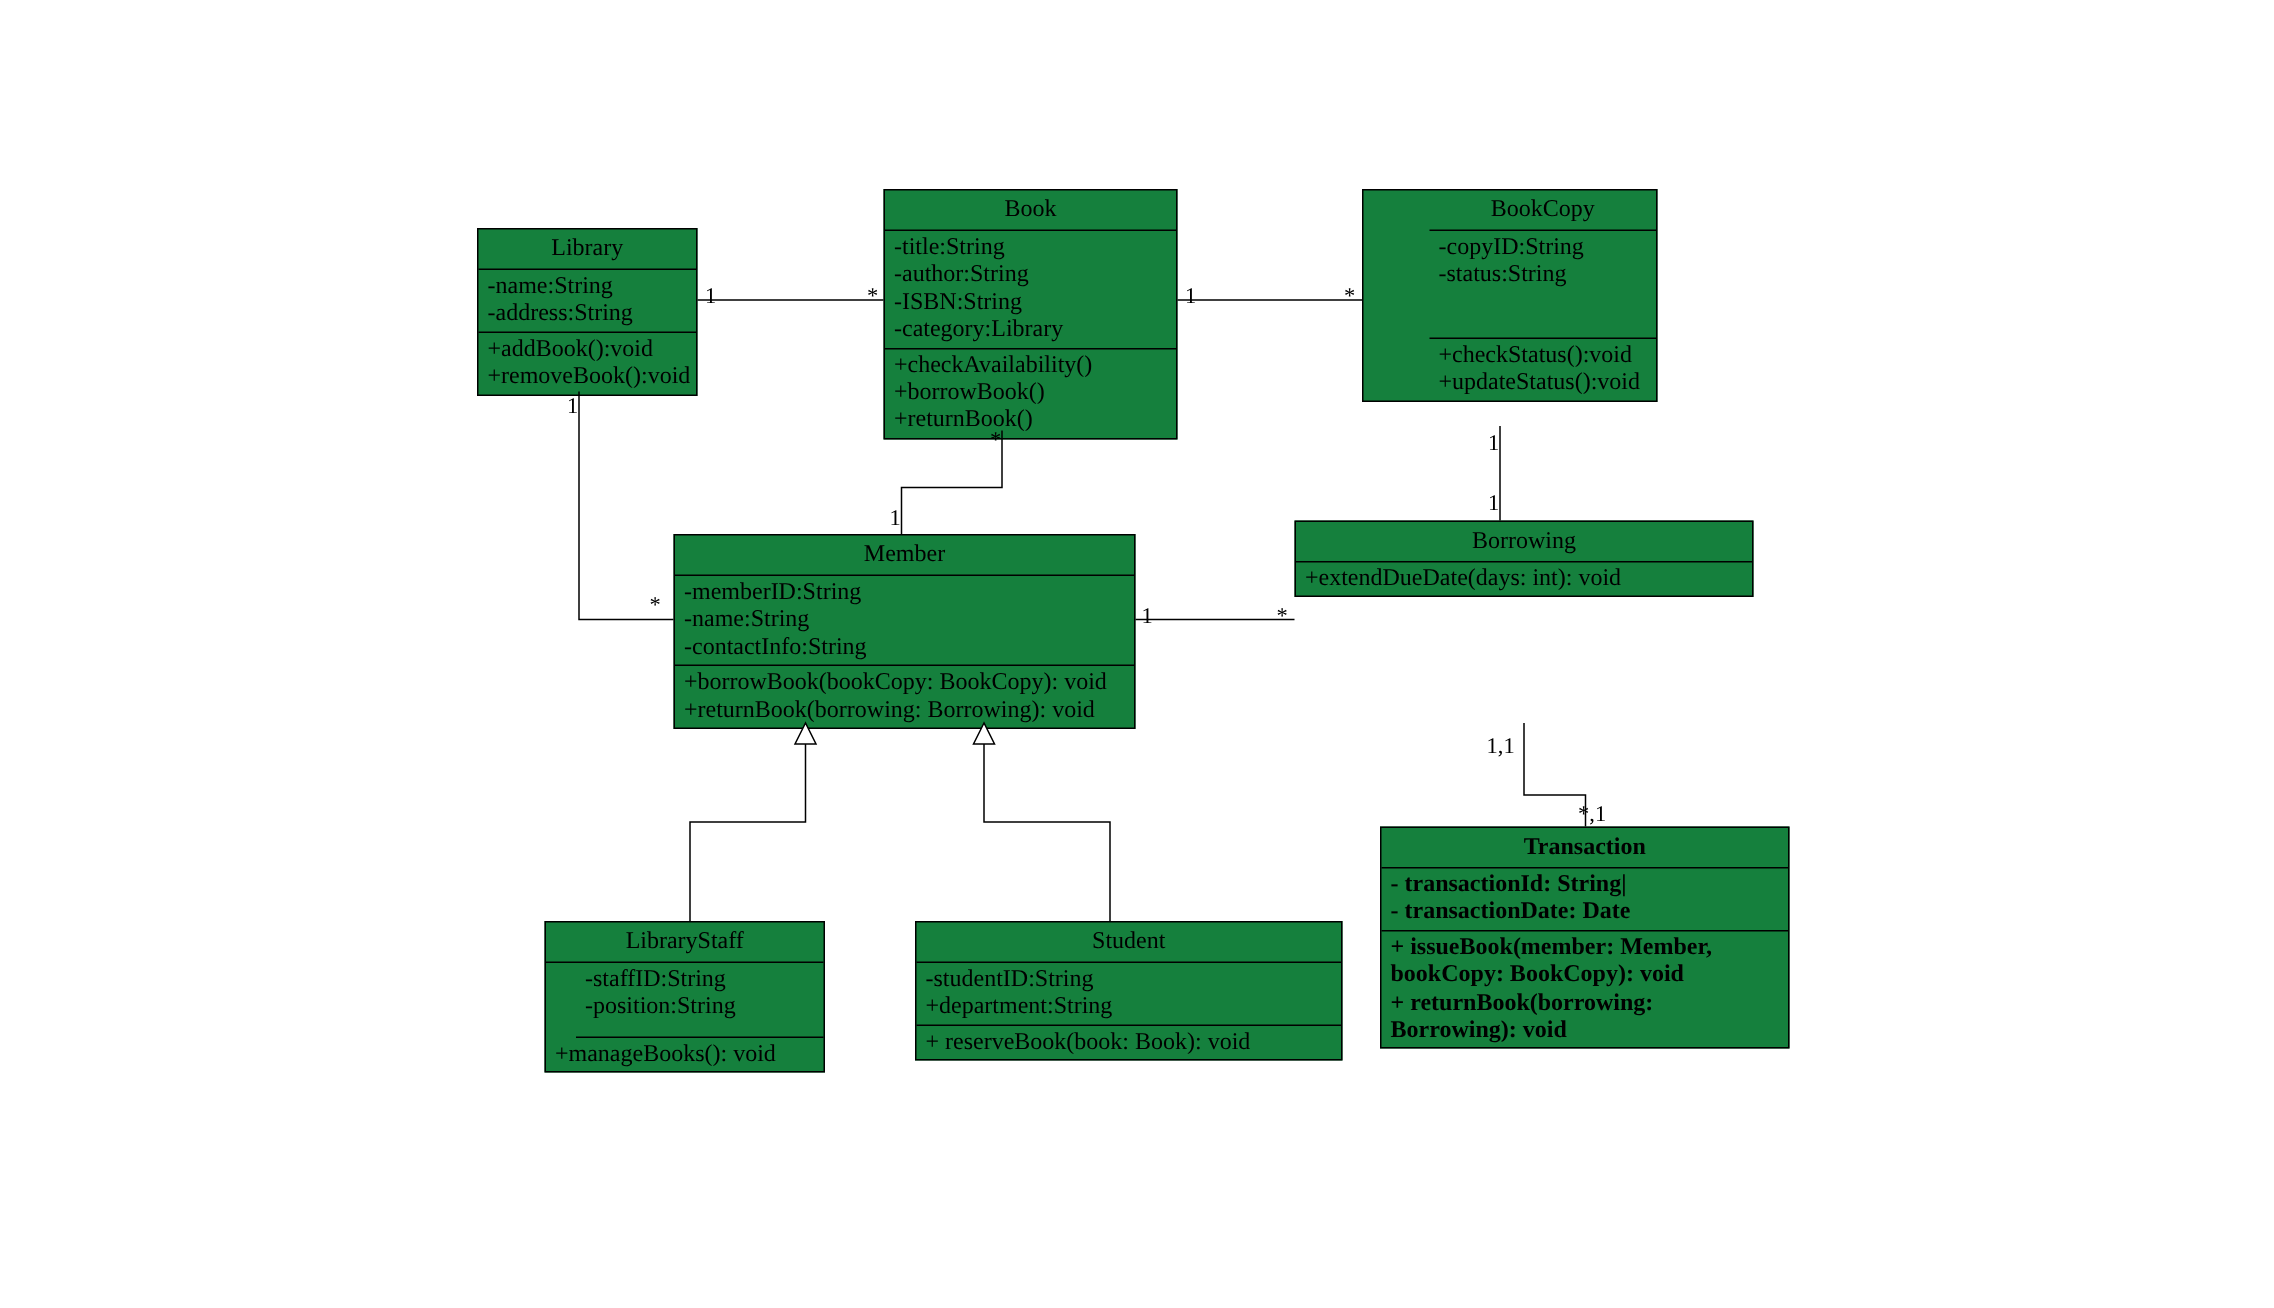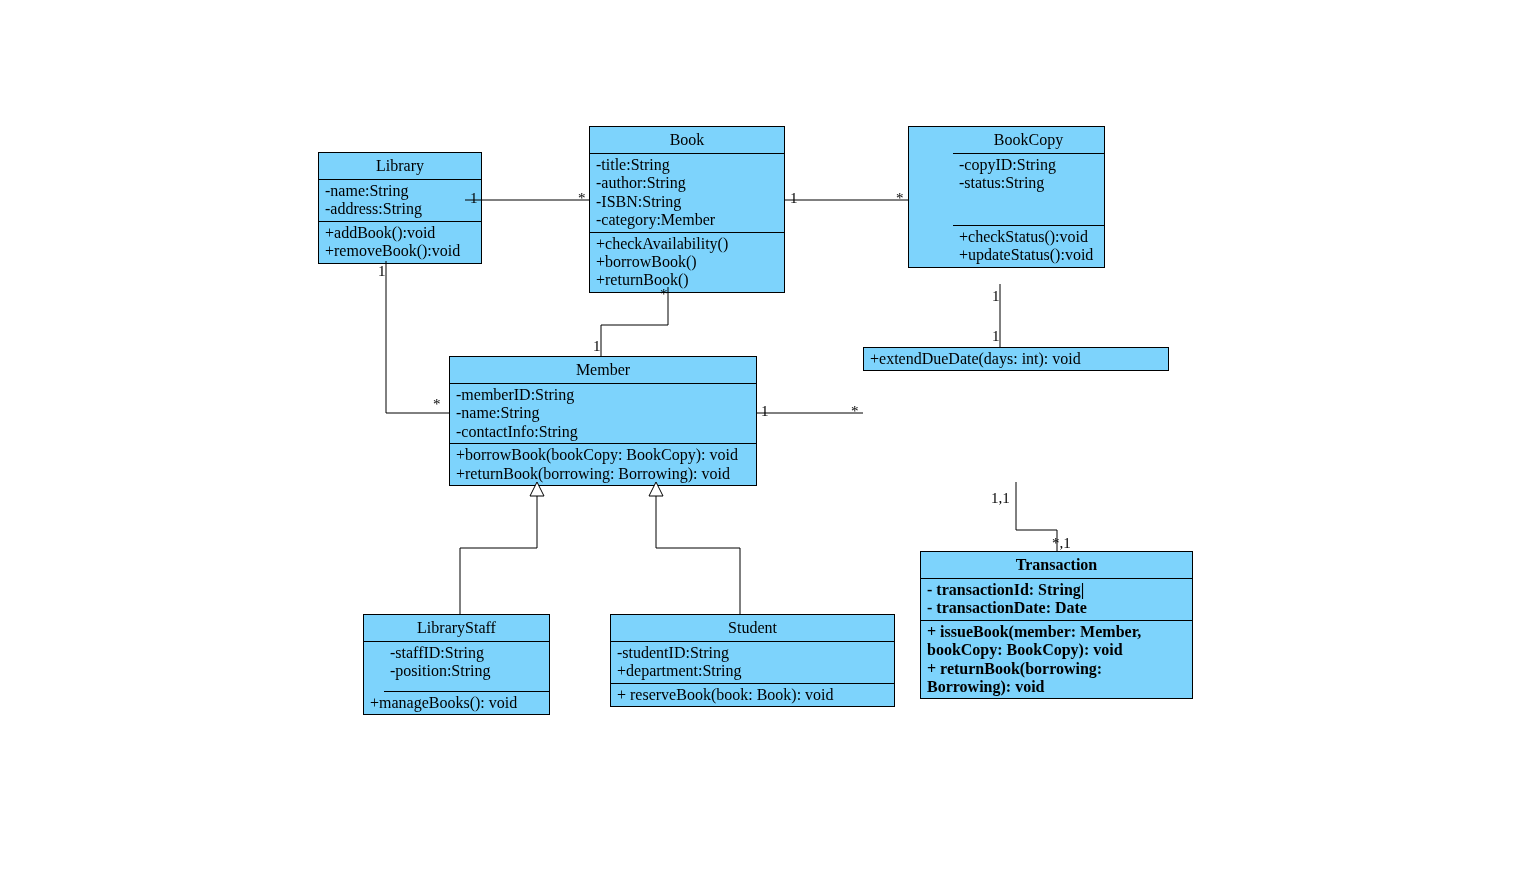--- a/index.html
+++ b/index.html
@@ -11,21 +11,21 @@
     color: #000;
   }
   .canvas {
     position: relative;
     width: 1516px;
     height: 872px;
   }
   .umlclass {
     position: absolute;
     border: 1px solid #000;
-    background: #7dd3fc;
+    background: #15803d;
     box-sizing: border-box;
   }
   .section {
     padding: 2px 6px;
     box-sizing: border-box;
   }
   .title {
     text-align: center;
     border-bottom: 1px solid #000;
     padding: 4px 6px;
@@ -45,39 +45,39 @@
     position: absolute;
     font-size: 15px;
     background: transparent;
   }
 </style>
 </head>
 <body>
 
 <div class="canvas">
 
-  <div class="umlclass" style="left:318px; top:152px; width:164px;">
+  <div class="umlclass" style="left:318px; top:152px; width:147px;">
     <div class="title">Library</div>
     <div class="section attrs">
       <div class="row">-name:String</div>
       <div class="row">-address:String</div>
     </div>
     <div class="section ops">
       <div class="row">+addBook():void</div>
       <div class="row">+removeBook():void</div>
     </div>
   </div>
 
   <div class="umlclass" style="left:589px; top:126px; width:196px;">
     <div class="title">Book</div>
     <div class="section attrs">
       <div class="row">-title:String</div>
       <div class="row">-author:String</div>
       <div class="row">-ISBN:String</div>
-      <div class="row">-category:Member</div>
+      <div class="row">-category:Library</div>
     </div>
     <div class="section ops">
       <div class="row">+checkAvailability()</div>
       <div class="row">+borrowBook()</div>
       <div class="row">+returnBook()</div>
     </div>
   </div>
 
   <div class="umlclass" style="left:908px; top:126px; width:197px;padding-left:44px;">
     <div class="title">BookCopy</div>
@@ -98,20 +98,21 @@
       <div class="row">-name:String</div>
       <div class="row">-contactInfo:String</div>
     </div>
     <div class="section ops">
       <div class="row">+borrowBook(bookCopy: BookCopy): void</div>
       <div class="row">+returnBook(borrowing: Borrowing): void</div>
     </div>
   </div>
 
   <div class="umlclass" style="left:863px; top:347px; width:306px;">
+    <div class="title">Borrowing</div>
     <div class="section ops">
       <div class="row">+extendDueDate(days: int): void</div>
     </div>
   </div>
 
   <div class="umlclass" style="left:363px; top:614px; width:187px;">
     <div class="title">LibraryStaff</div>
     <div class="section attrs" style="min-height:50px;margin-left:20px;">
       <div class="row">-staffID:String</div>
       <div class="row">-position:String</div>

